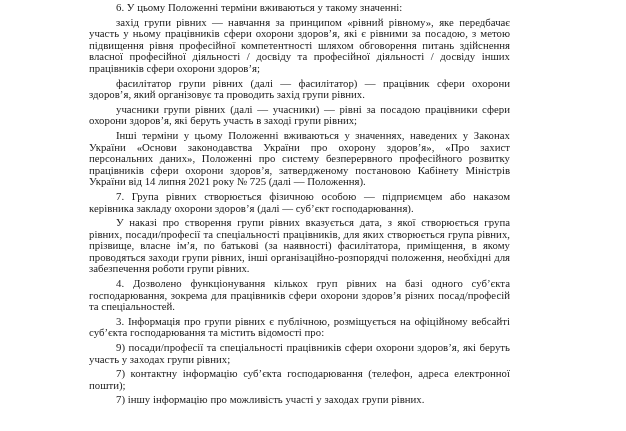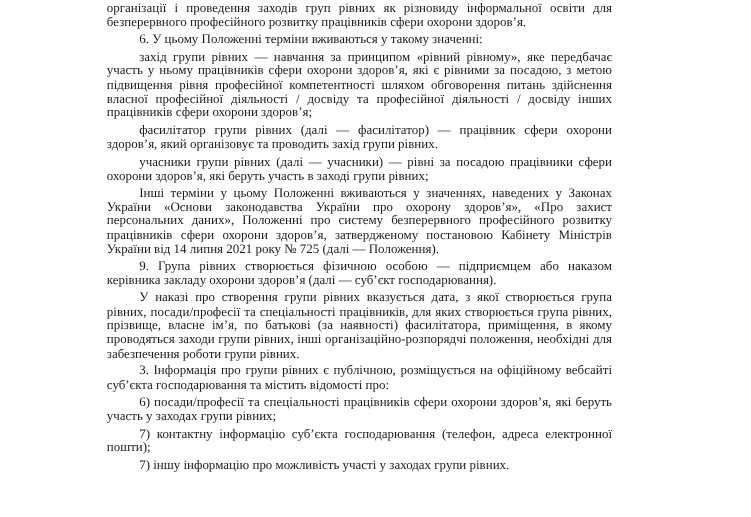--- a/index.html
+++ b/index.html
@@ -33,26 +33,26 @@
   }
   .para.indent {
     text-indent: 27px;
   }
 </style>
 </head>
 <body>
 
 <div class="page">
   <div id="paragraphs">
-      <p class="para">організації і проведення заходів груп рівних як різновиду інформальної освіти для безперервного професійного розвитку працівників сфери охорони здоров’я.</p>
       <p class="para indent">6. У цьому Положенні терміни вживаються у такому значенні:</p>
       <p class="para indent">захід групи рівних — навчання за принципом «рівний рівному», яке передбачає участь у ньому працівників сфери охорони здоров’я, які є рівними за посадою, з метою підвищення рівня професійної компетентності шляхом обговорення питань здійснення власної професійної діяльності / досвіду та професійної діяльності / досвіду інших працівників сфери охорони здоров’я;</p>
       <p class="para indent">фасилітатор групи рівних (далі — фасилітатор) — працівник сфери охорони здоров’я, який організовує та проводить захід групи рівних.</p>
       <p class="para indent">учасники групи рівних (далі — учасники) — рівні за посадою працівники сфери охорони здоров’я, які беруть участь в заході групи рівних;</p>
       <p class="para indent">Інші терміни у цьому Положенні вживаються у значеннях, наведених у Законах України «Основи законодавства України про охорону здоров’я», «Про захист персональних даних», Положенні про систему безперервного професійного розвитку працівників сфери охорони здоров’я, затвердженому постановою Кабінету Міністрів України від 14 липня 2021 року № 725 (далі — Положення).</p>
-      <p class="para indent">9. Група рівних створюється фізичною особою — підприємцем або наказом керівника закладу охорони здоров’я (далі — суб’єкт господарювання).</p>
+      <p class="para indent">7. Група рівних створюється фізичною особою — підприємцем або наказом керівника закладу охорони здоров’я (далі — суб’єкт господарювання).</p>
       <p class="para indent">У наказі про створення групи рівних вказується дата, з якої створюється група рівних, посади/професії та спеціальності працівників, для яких створюється група рівних, прізвище, власне ім’я, по батькові (за наявності) фасилітатора, приміщення, в якому проводяться заходи групи рівних, інші організаційно-розпорядчі положення, необхідні для забезпечення роботи групи рівних.</p>
+      <p class="para indent">4. Дозволено функціонування кількох груп рівних на базі одного суб’єкта господарювання, зокрема для працівників сфери охорони здоров’я різних посад/професій та спеціальностей.</p>
       <p class="para indent">3. Інформація про групи рівних є публічною, розміщується на офіційному вебсайті суб’єкта господарювання та містить відомості про:</p>
-      <p class="para indent">6) посади/професії та спеціальності працівників сфери охорони здоров’я, які беруть участь у заходах групи рівних;</p>
+      <p class="para indent">9) посади/професії та спеціальності працівників сфери охорони здоров’я, які беруть участь у заходах групи рівних;</p>
       <p class="para indent">7) контактну інформацію суб’єкта господарювання (телефон, адреса електронної пошти);</p>
       <p class="para indent">7) іншу інформацію про можливість участі у заходах групи рівних.</p>
     </div>
 </div>
 
 </body></html>

